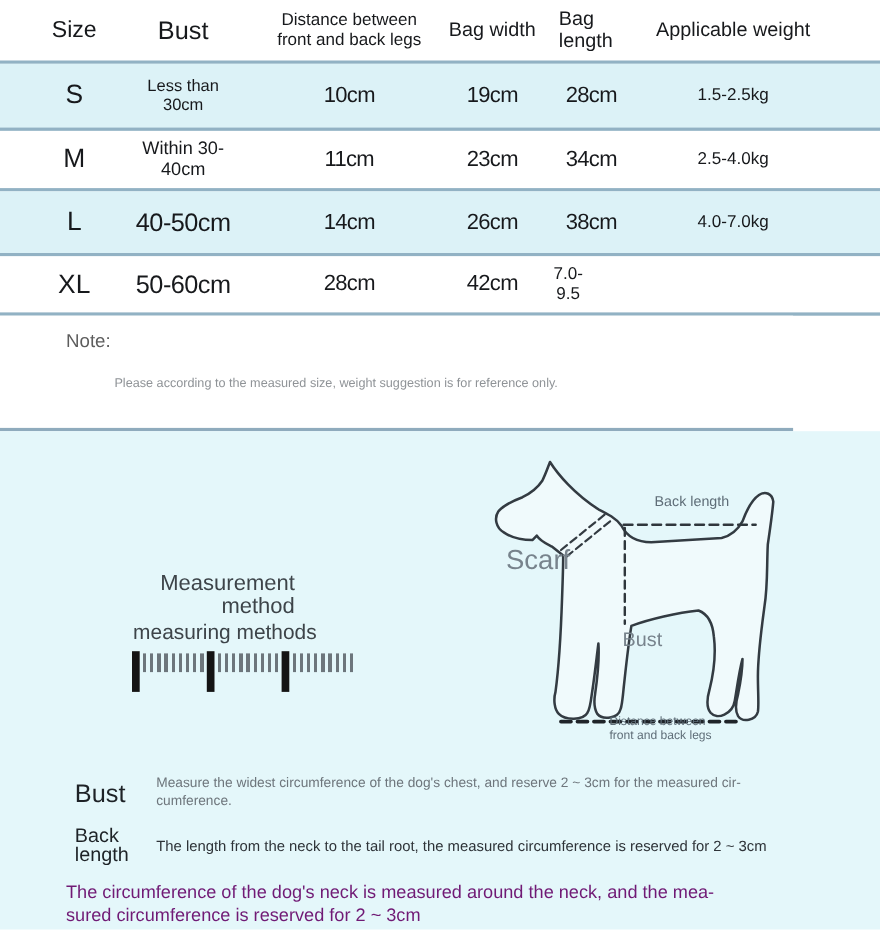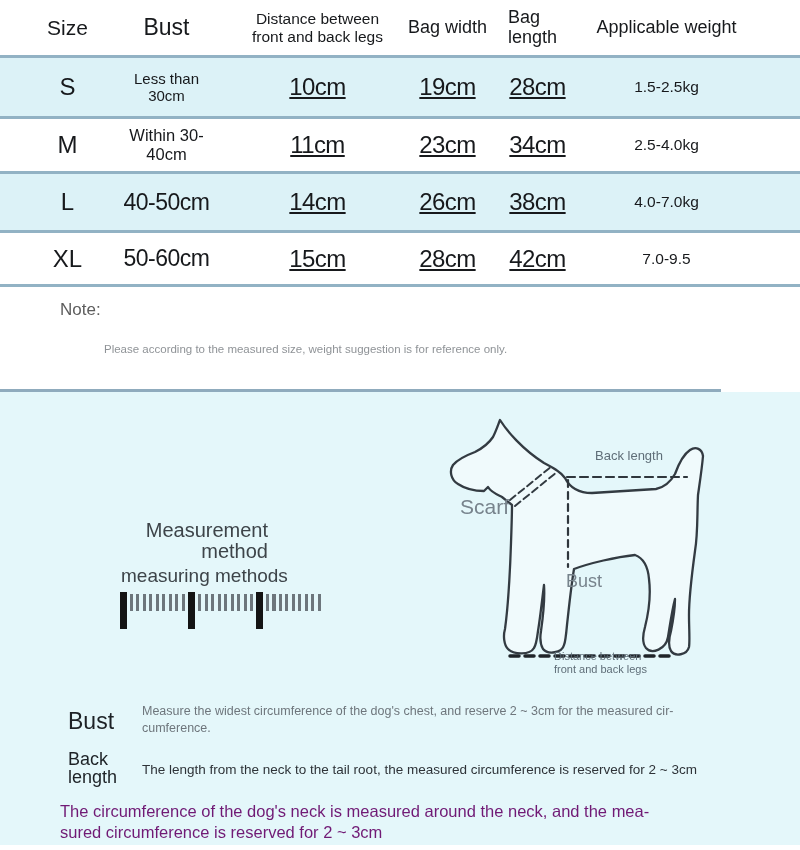--- a/index.html
+++ b/index.html
@@ -29,21 +29,21 @@
   .h-bust { font-size:23px; }
   .h-distance { font-size:15.5px; line-height:1.12; }
   .h-bagwidth { font-size:18px; }
   .h-baglength { font-size:18px; line-height:1.08; justify-content:flex-start !important; text-align:left !important; padding-left:8px; }
   .h-weight { font-size:18px; }
 
   .v-size { font-size:24px; }
   .row-s .cell-bust { font-size:15px; }
   .row-m .cell-bust { font-size:16.5px; }
   .row-l .cell-bust, .row-xl .cell-bust { font-size:23px; letter-spacing:-0.5px; }
-  .v-cm { font-size:24px; letter-spacing:-0.6px;text-decoration:underline; }
+  .v-cm { font-size:20px; letter-spacing:-0.6px; }
   .v-weight { font-size:15.5px; }
 
   
   .note-section { position:relative; width:721px; height:102px; background:#ffffff; border-bottom:3px solid #8fabbd; }
   .note-title { position:absolute; left:60px; top:13px; font-size:17px; color:#5d5d5d; }
   .note-lines { position:absolute; left:104px; top:48px; font-size:11.5px; line-height:28px; color:#8f9397; }
 
   
   .diagram-section { position:relative; width:800px; height:453px; background:#e4f7fa; }
 
@@ -54,21 +54,21 @@
   .ruler { position:absolute; left:120px; top:200px; display:flex; align-items:flex-start; }
   .ruler .seg { display:flex; align-items:flex-start; }
   .ruler .major { width:7px; height:37px; background:#141414; margin-right:3px; }
   .ruler .minors { width:58px; height:17px; margin-top:2px;
     background:repeating-linear-gradient(90deg, #6d767c 0 3px, rgba(0,0,0,0) 3px 6.5px); }
 
   .dog-wrap { position:absolute; left:440px; top:13px; width:320px; height:275px; }
   .dog-wrap svg { position:absolute; left:0; top:0; }
   .dog-label { position:absolute; color:#77838c; }
   .lbl-backlength { left:155px; top:43px; font-size:13px; color:#5f6e78; }
-  .lbl-scarf { left:20px; top:90px; font-size:21px; }
+  .lbl-scarf { left:20px; top:90px; font-size:25px; }
   .lbl-bust { left:126px; top:166px; font-size:18px; }
   .lbl-distance { left:114px; top:245px; font-size:11px; line-height:1.15; color:#5f6e78; }
 
   .term-bust { position:absolute; left:68px; top:316px; font-size:23px; color:#1d2226; }
   .bust-lines { position:absolute; left:142px; top:311px; font-size:12.5px; line-height:1.35; color:#6e767c; white-space:nowrap; }
   .term-back { position:absolute; left:68px; top:358px; width:74px; font-size:18px; line-height:18px; color:#1d2226; }
   .back-line { position:absolute; left:142px; top:370px; font-size:13.5px; color:#2e3338; white-space:nowrap; }
 
   .footer-text { position:absolute; left:60px; top:409px; font-size:16.5px; line-height:1.28; color:#701a75; white-space:nowrap; }
 
@@ -112,21 +112,20 @@
       <div class="cell-bust">40-50cm</div>
       <div class="v-cm">14cm</div>
       <div class="v-cm">26cm</div>
       <div class="v-cm">38cm</div>
       <div class="cell-weight v-weight">4.0-7.0kg</div>
     </div>
 
     <div class="trow row-xl">
       <div class="cell-size v-size">XL</div>
       <div class="cell-bust">50-60cm</div>
-      <div class="v-cm">15cm</div>
       <div class="v-cm">28cm</div>
       <div class="v-cm">42cm</div>
       <div class="cell-weight v-weight">7.0-9.5</div>
     </div>
   </div>
 
   <div class="note-section">
     <div class="note-title">Note:</div>
     <div class="note-lines">
       <div>Please according to the measured size, weight suggestion is for reference only.</div>

